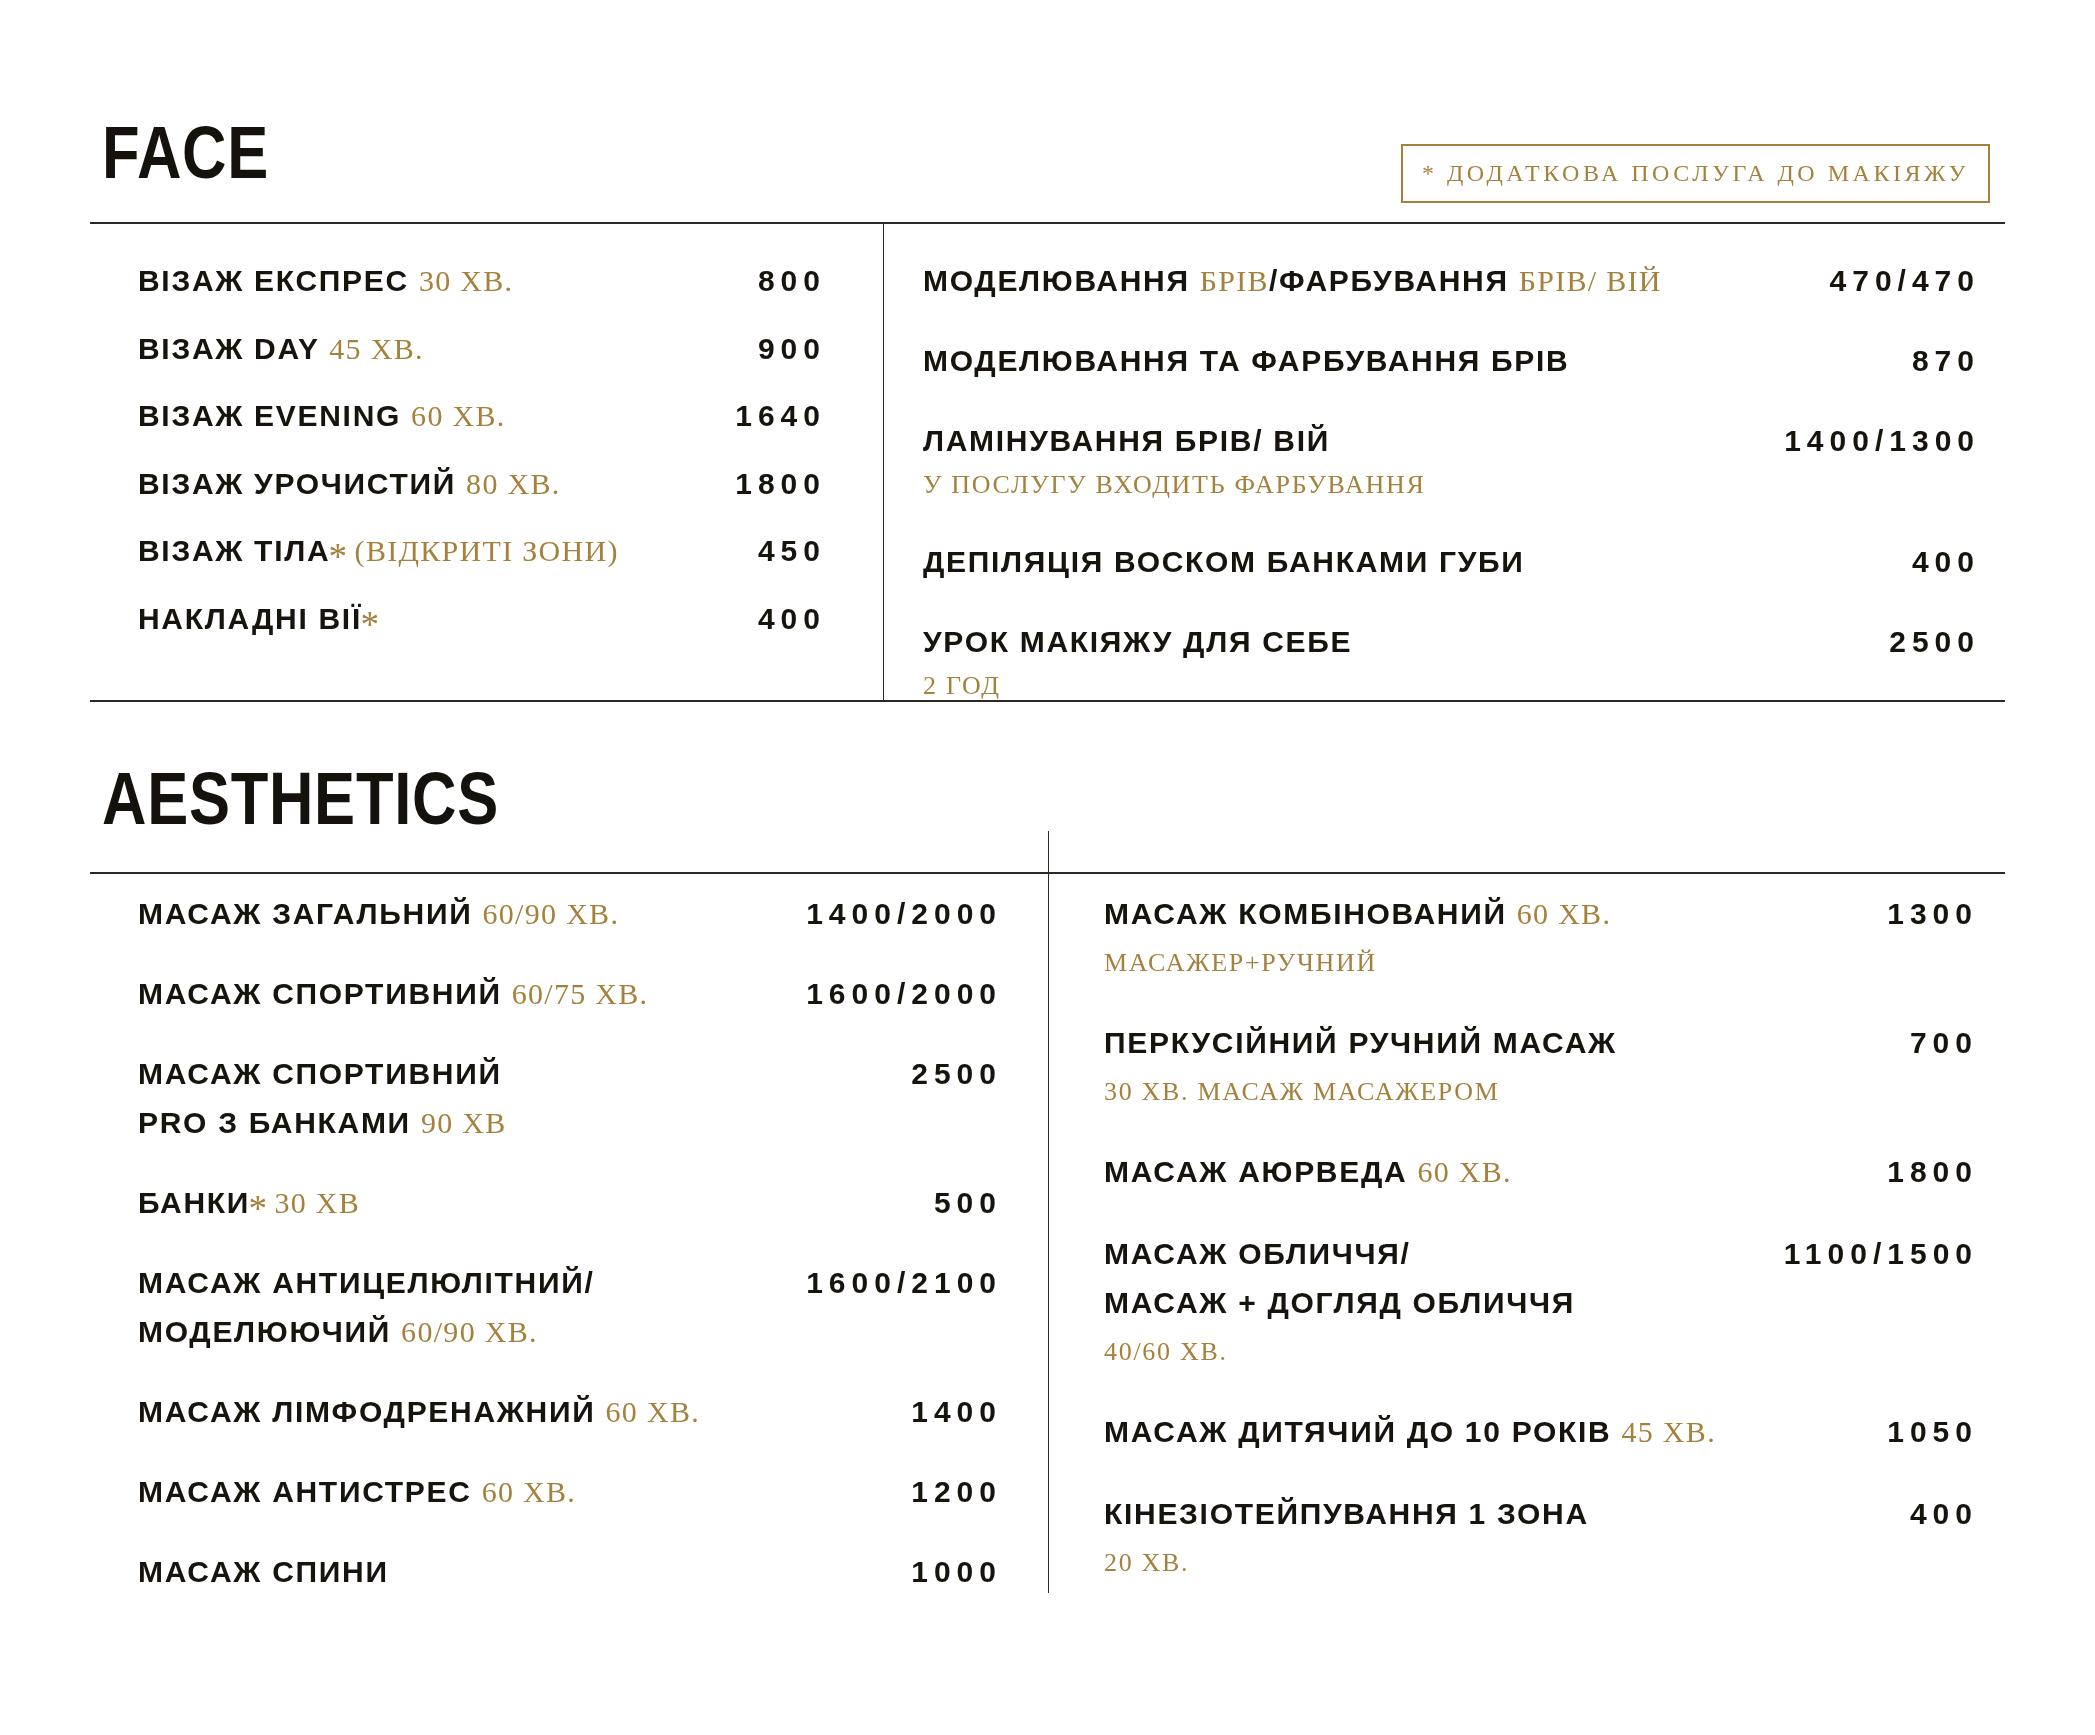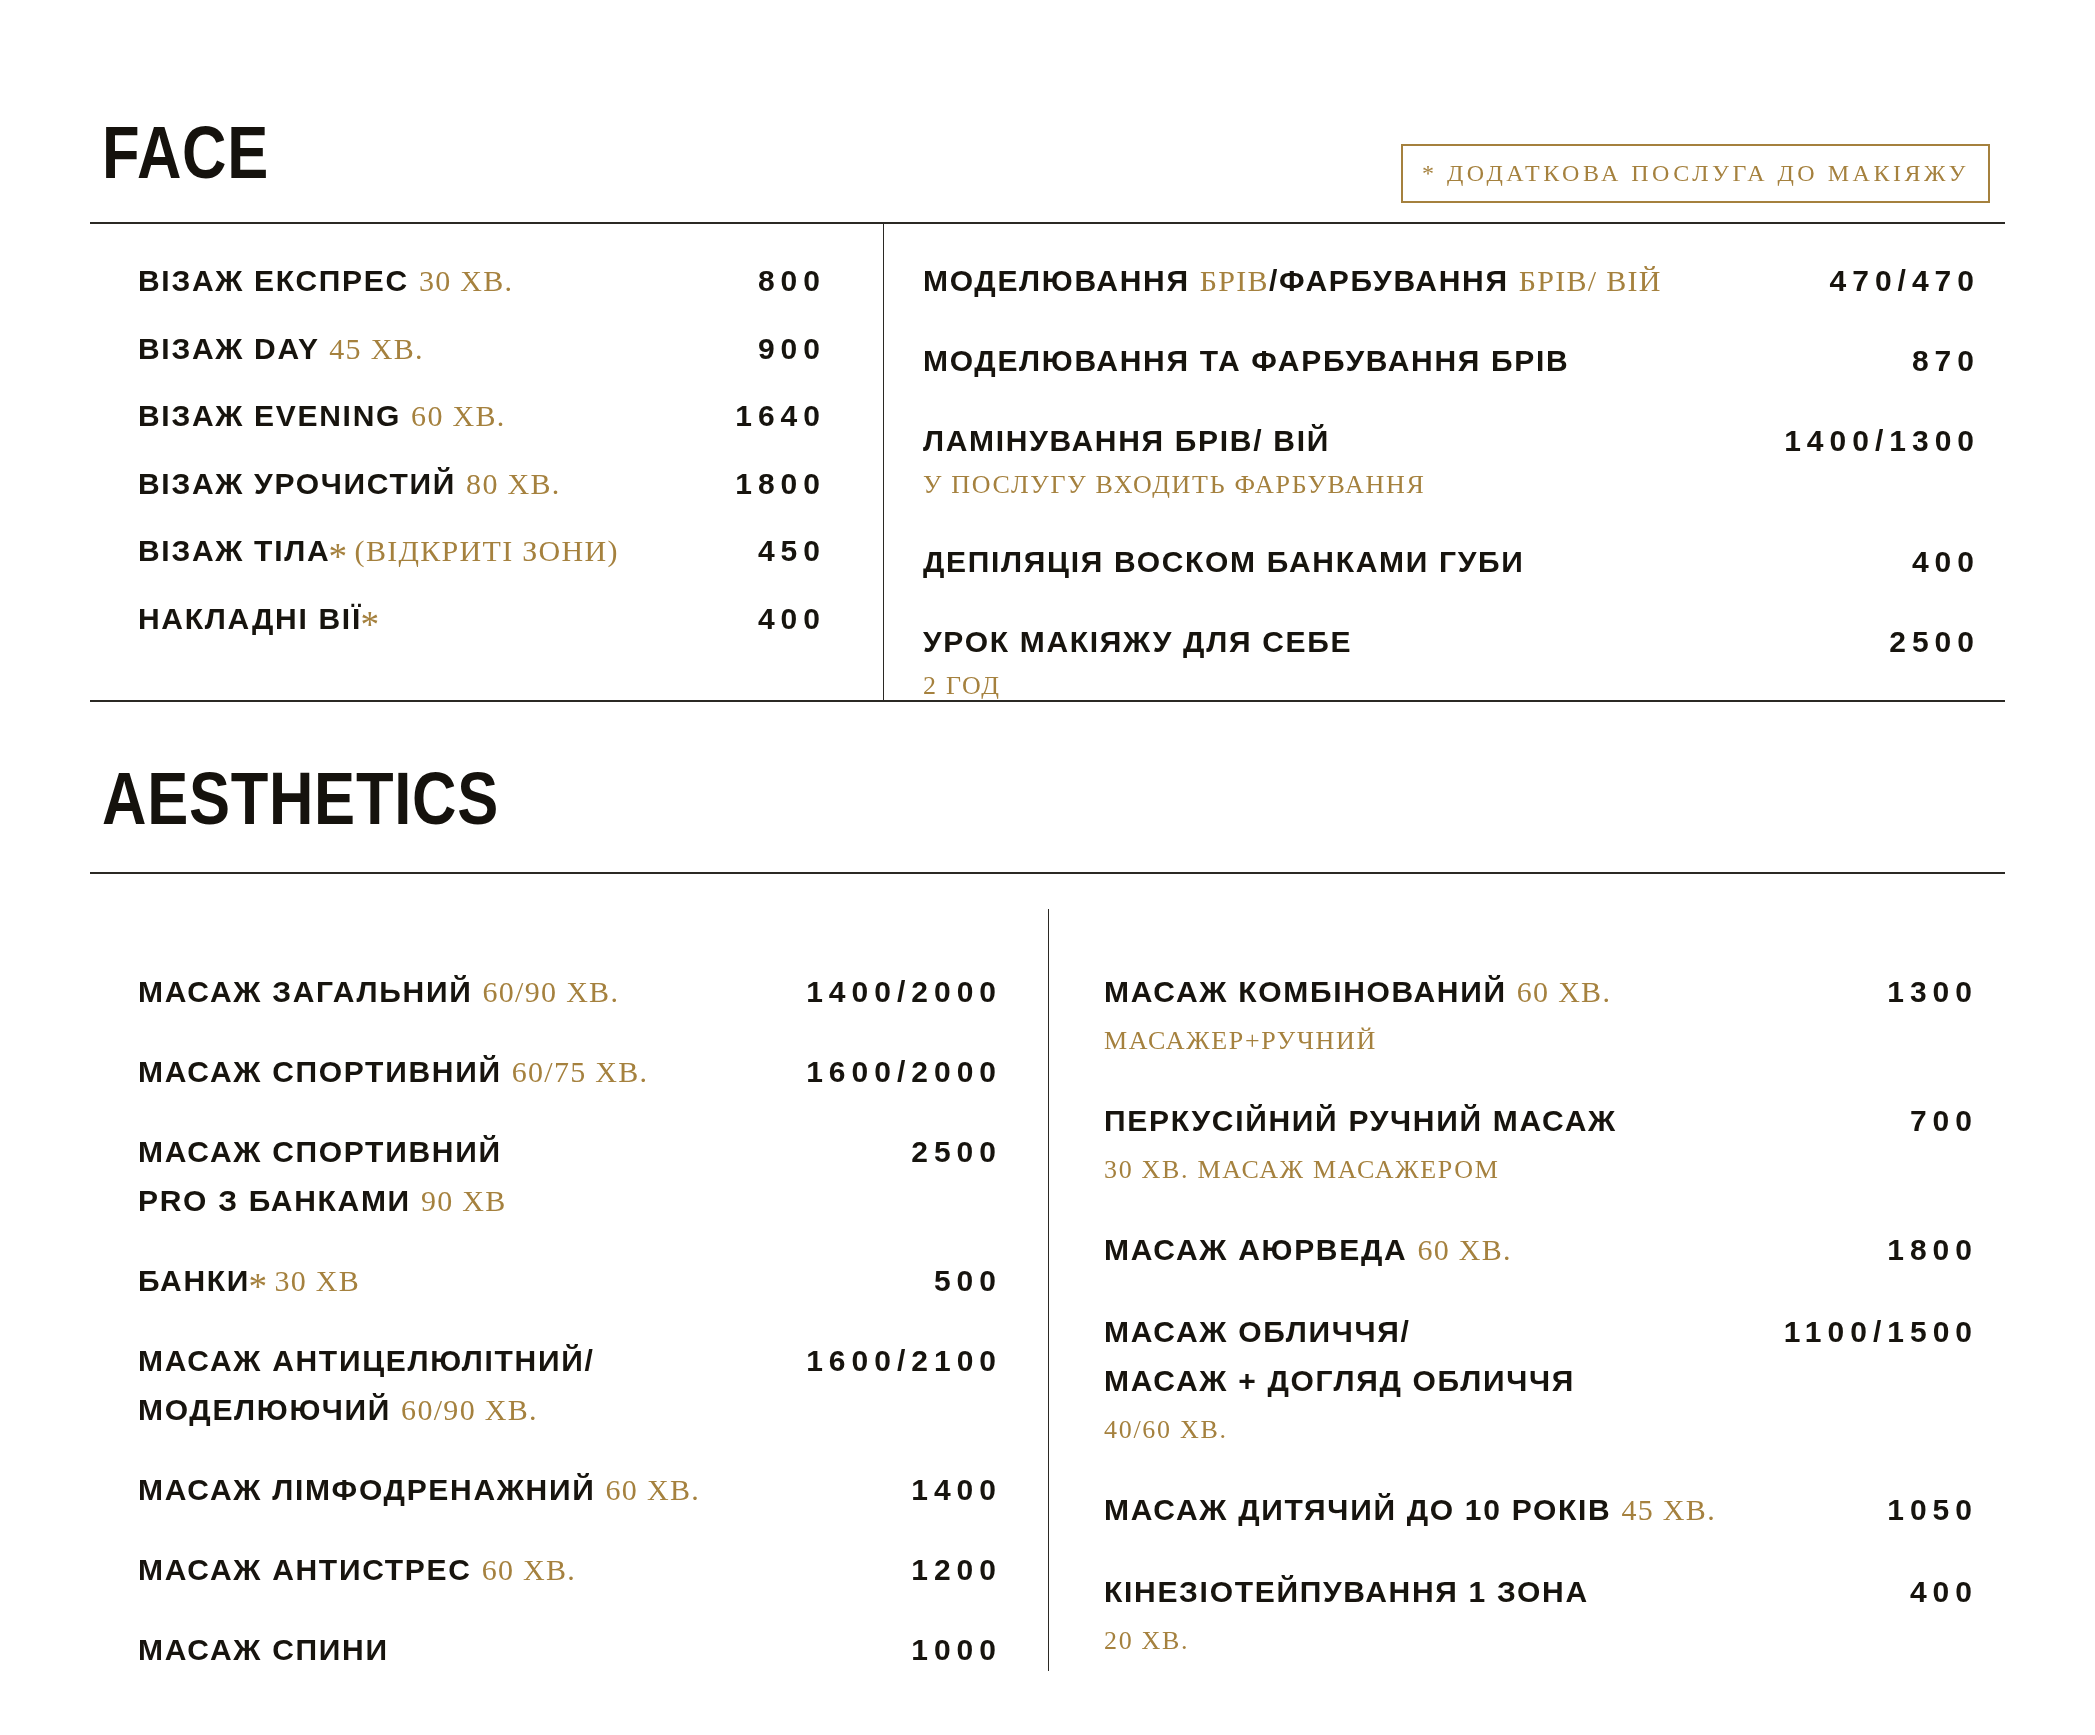--- a/index.html
+++ b/index.html
@@ -43,21 +43,21 @@
   }
   #rule-face-top{top:222px;}
   #rule-face-bottom{top:700px;}
   #rule-aes-top{top:872px;}
   .table{
     position:absolute;left:90px;width:1915px;
     display:flex;align-items:stretch;overflow:hidden;
     box-sizing:border-box;
   }
   #face-table{top:224px;height:476px;}
-  #aes-table{top:909px;height:762px;}
+  #aes-table{top:831px;height:762px;}
   .col{box-sizing:border-box;}
   .col.first{border-right:1.7px solid #2b2924;}
   #face-table .col.first{width:794px;padding:37px 57px 0 48px;}
   #face-table .col.second{flex:1;padding:37px 25px 0 39px;}
   #aes-table .col.first{width:959px;padding:61px 46px 0 48px;}
   #aes-table .col.second{flex:1;padding:61px 27px 0 55px;}
   .row{
     display:flex;justify-content:space-between;align-items:flex-start;gap:43px;
   }
   #face-table .col.first .row{margin-bottom:22.6px;}

